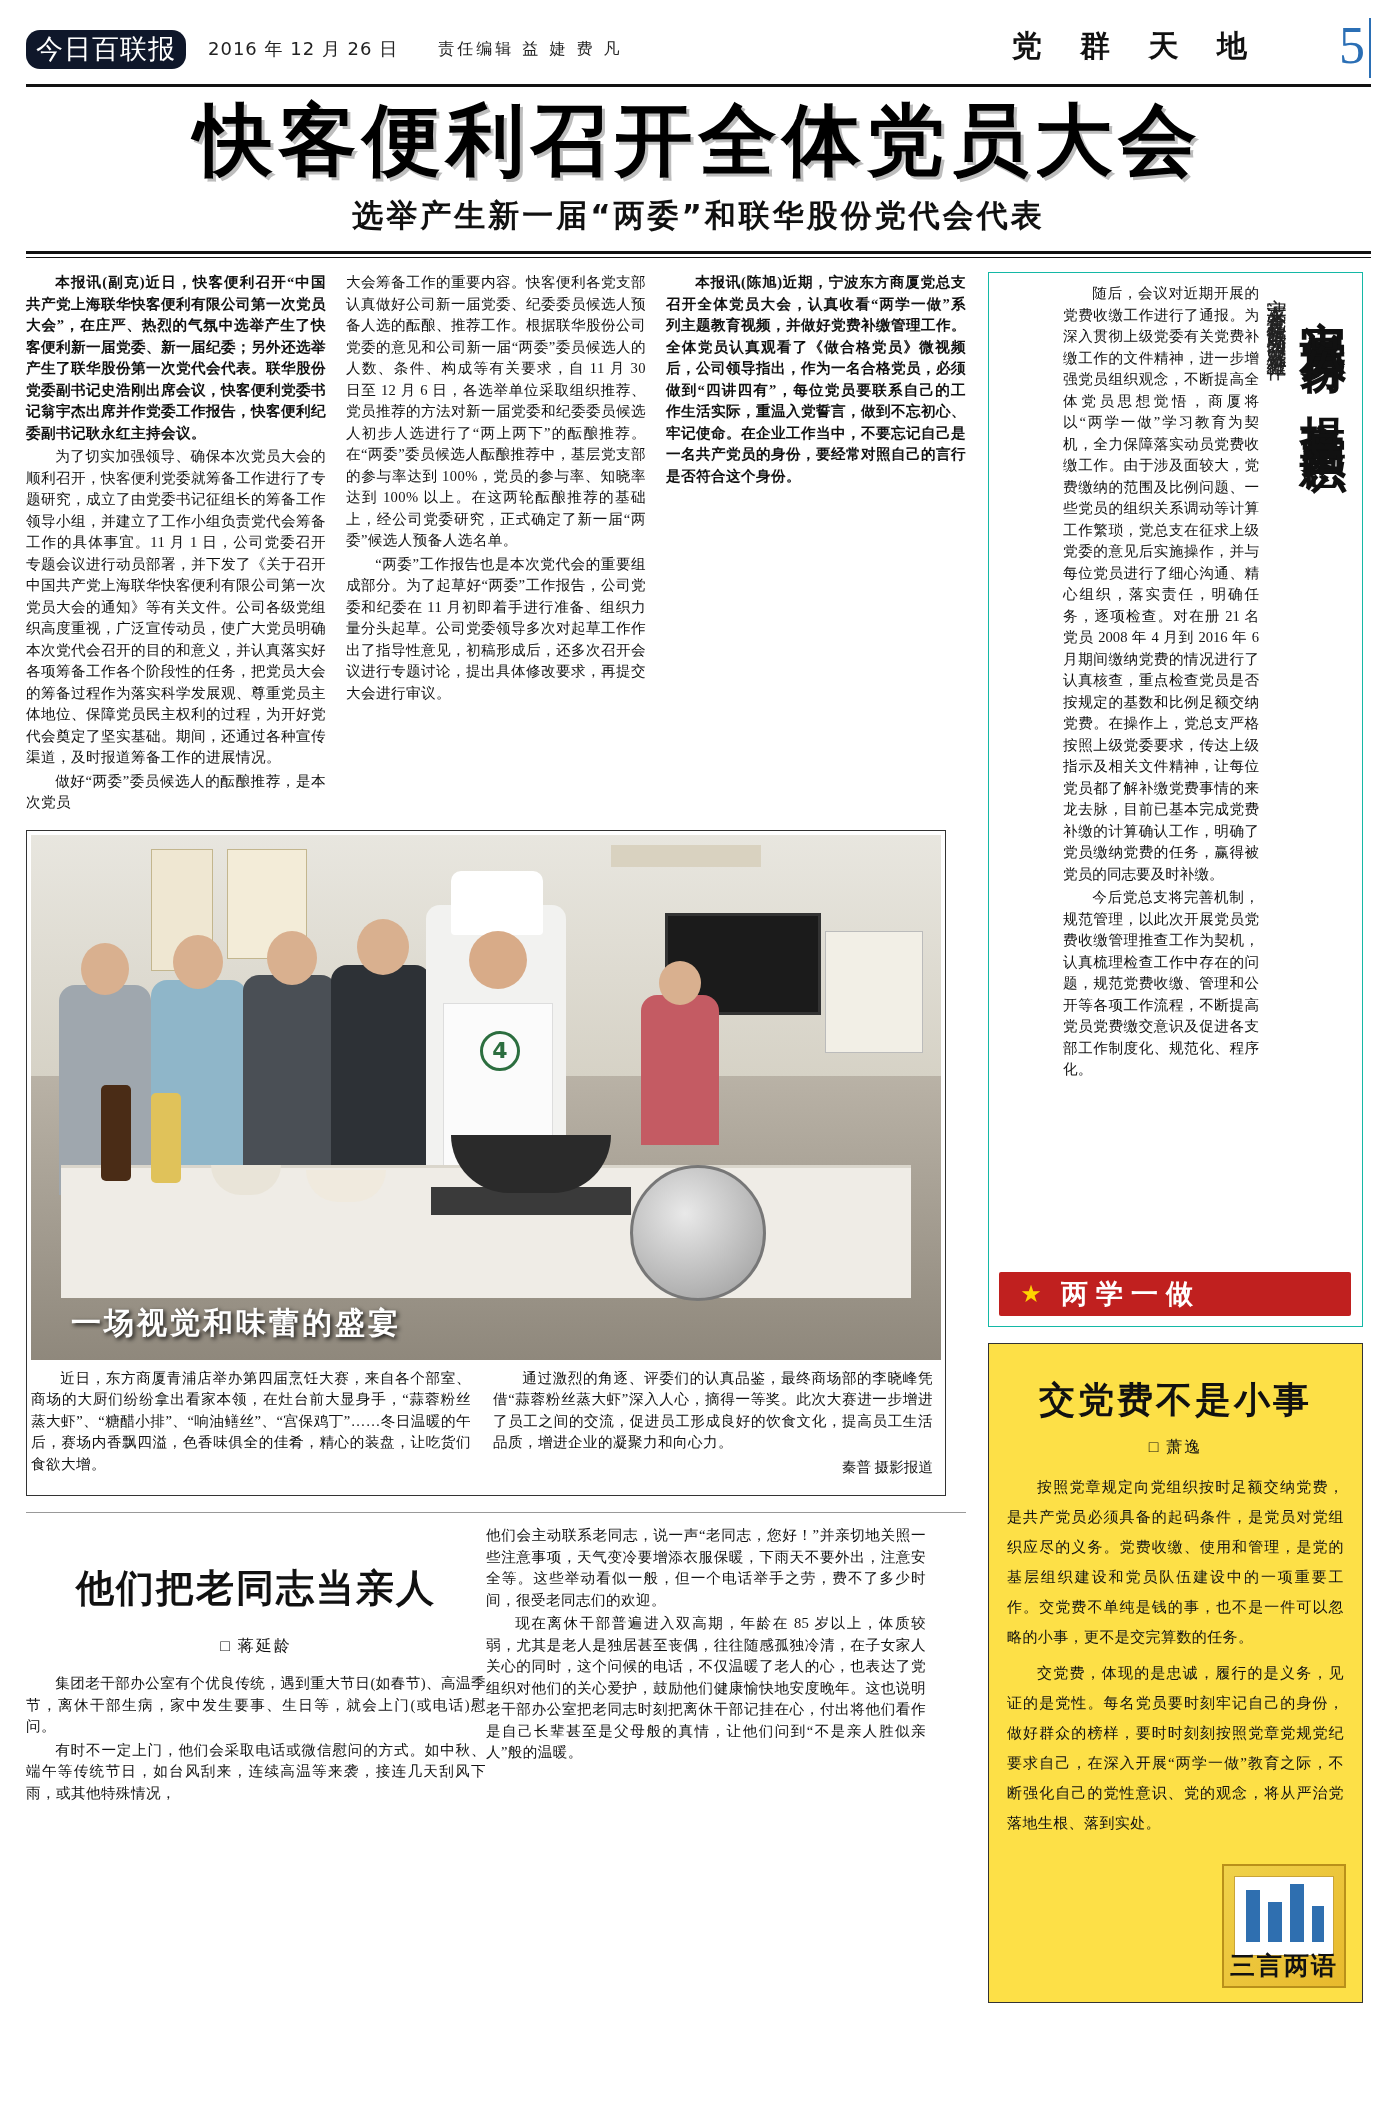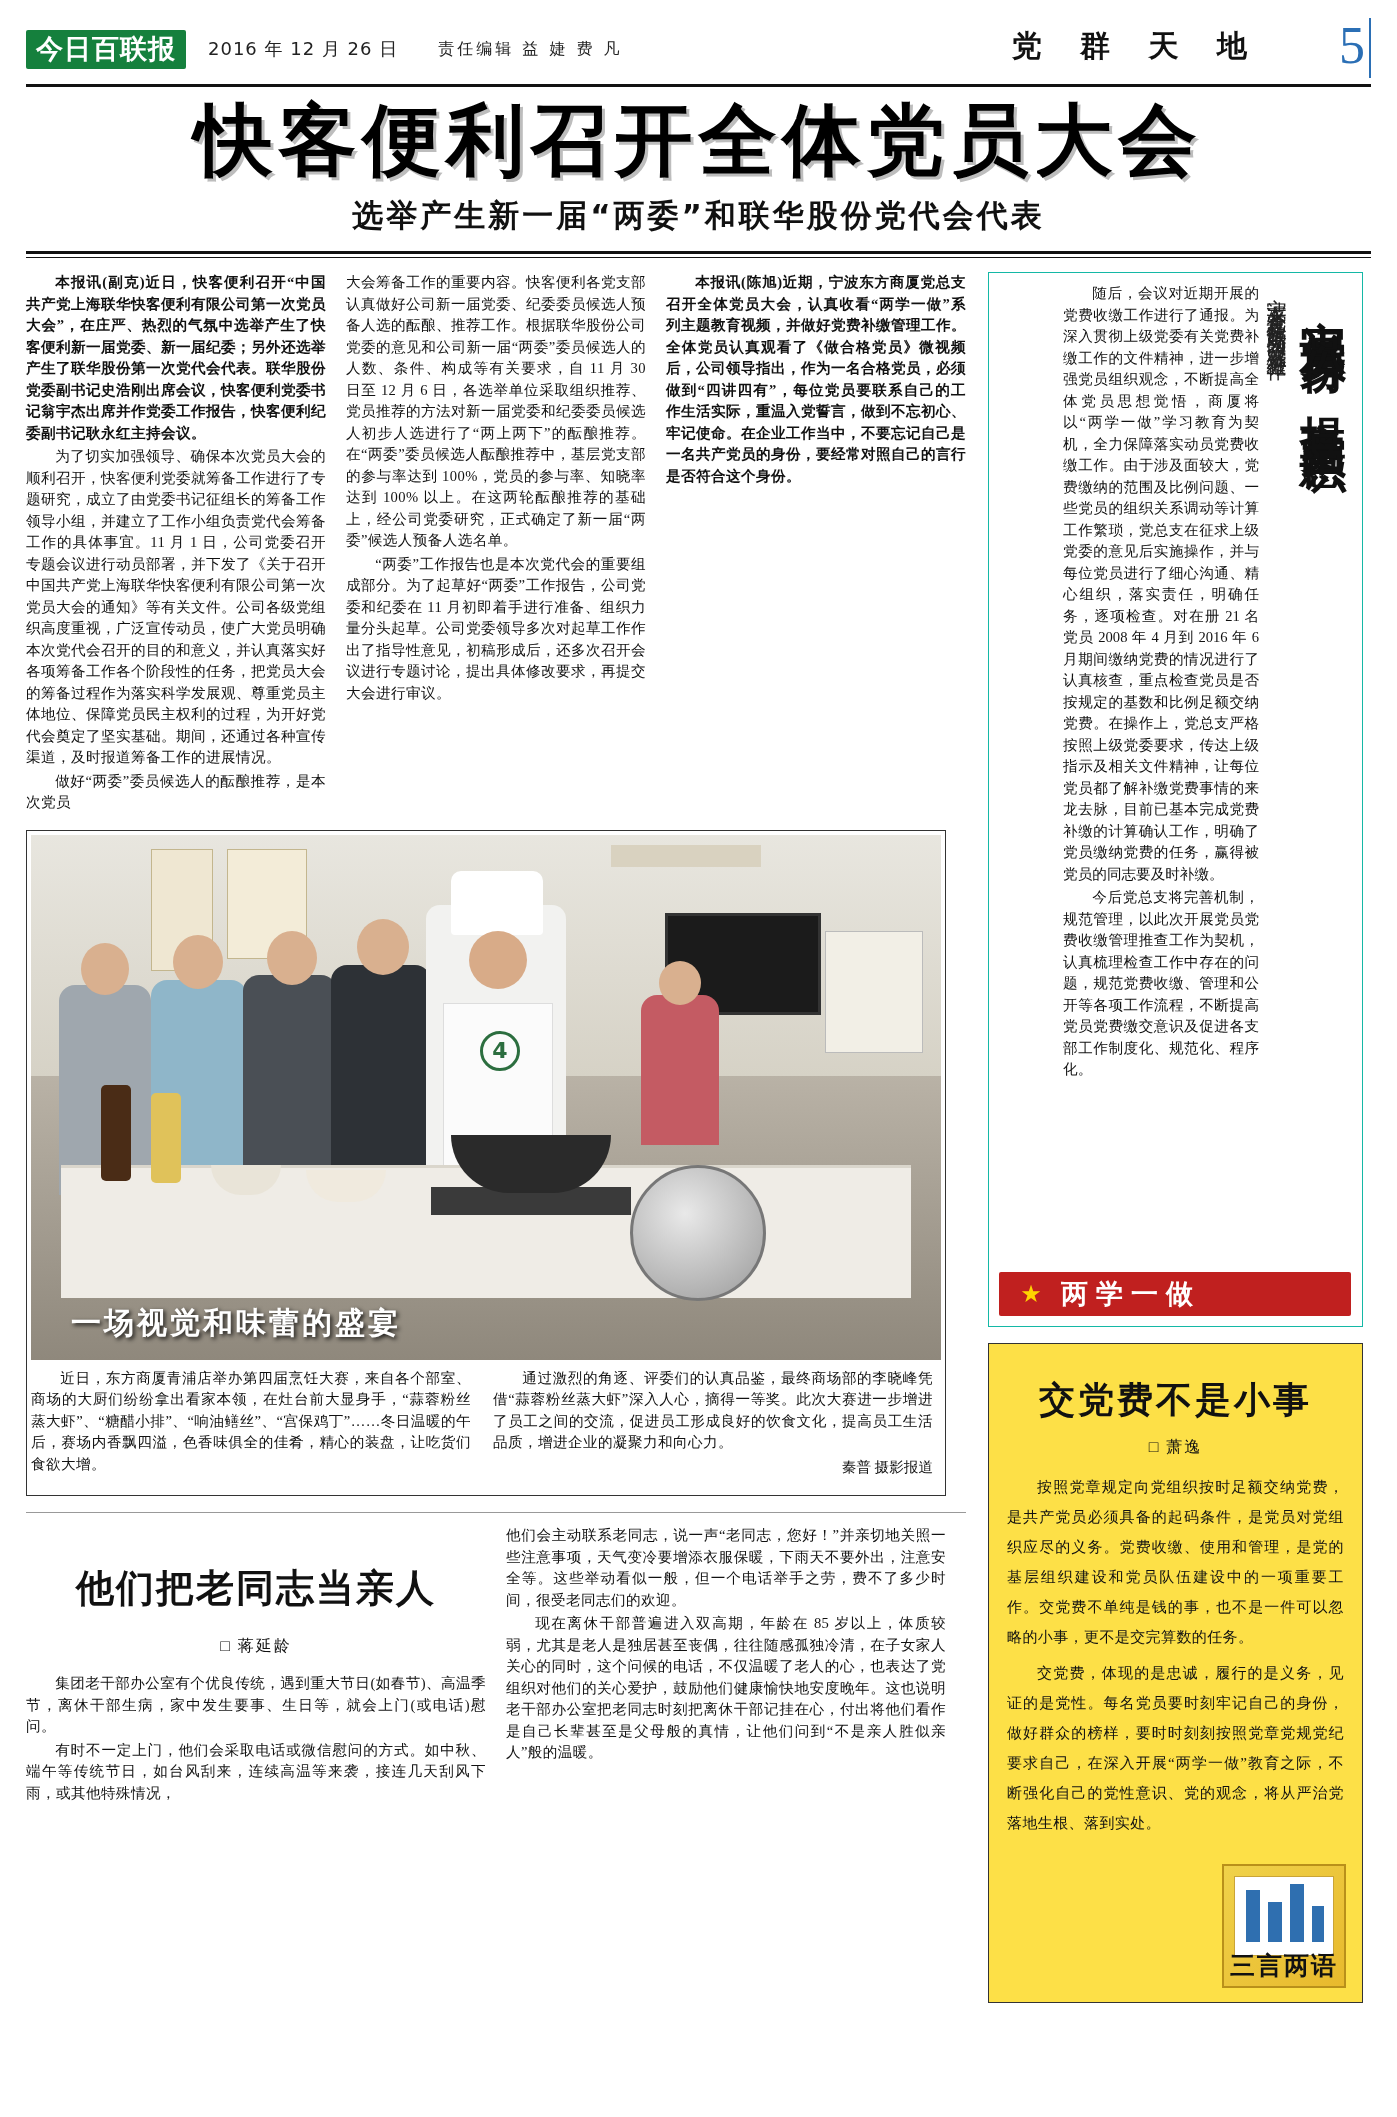--- a/index.html
+++ b/index.html
@@ -9,23 +9,23 @@
     font-family:"DejaVu Sans","Liberation Sans",sans-serif;
     color:#111;
     position:relative;
     overflow:hidden;
   }
   .page{position:relative;width:1397px;height:2117px;box-sizing:border-box;padding:18px 26px;}
 
   
   .masthead{display:flex;align-items:center;height:62px;border-bottom:3px solid #111;padding-bottom:4px;position:relative;}
   .logo{
-    background:#15803d;color:#fff;font-weight:bold;font-size:27px;
+    background:#0f172a;color:#fff;font-weight:normal;font-size:27px;
     padding:5px 10px 7px 10px;letter-spacing:1px;font-family:"DejaVu Sans",sans-serif;
-    line-height:1;white-space:nowrap;border-radius:2px;
+    line-height:1;white-space:nowrap;border-radius:14px;
   }
   .issue-date{font-size:18px;margin-left:22px;color:#222;letter-spacing:1px;}
   .editors{font-size:16px;margin-left:40px;color:#222;letter-spacing:3px;}
   .section-title{
     position:absolute;right:110px;top:8px;font-size:30px;letter-spacing:14px;font-weight:bold;color:#111;
   }
   .page-no{
     position:absolute;right:6px;top:-2px;font-size:52px;color:#2b6fb5;font-weight:normal;
     font-family:"Liberation Serif",serif;
   }
@@ -101,21 +101,21 @@
 
   
   .bottom-left{margin-top:16px;border-top:1px solid #999;padding-top:12px;display:flex;}
   .bl-left{width:460px;}
   .bl-head{
     font-size:38px;font-weight:bold;letter-spacing:2px;margin:38px 0 22px 0;
     font-family:"DejaVu Sans",sans-serif;
     text-align:center;
   }
   .byline{font-size:16px;letter-spacing:2px;margin-bottom:16px;font-family:"Liberation Serif",serif;text-align:center;}
-  .bl-right{width:440px;margin-left:20px;}
+  .bl-right{width:440px;}
 
   
   .vbox{border:1px solid #14b8a6;padding:10px 12px;height:1055px;box-sizing:border-box;position:relative;}
   .v-wrap{display:flex;flex-direction:row-reverse;height:100%;}
   .vtitle{
     writing-mode:vertical-rl;text-orientation:upright;
     font-size:46px;font-weight:bold;letter-spacing:6px;line-height:1.15;
     margin-left:6px;color:#111;font-family:"DejaVu Sans",sans-serif;
     height:100%;
   }

